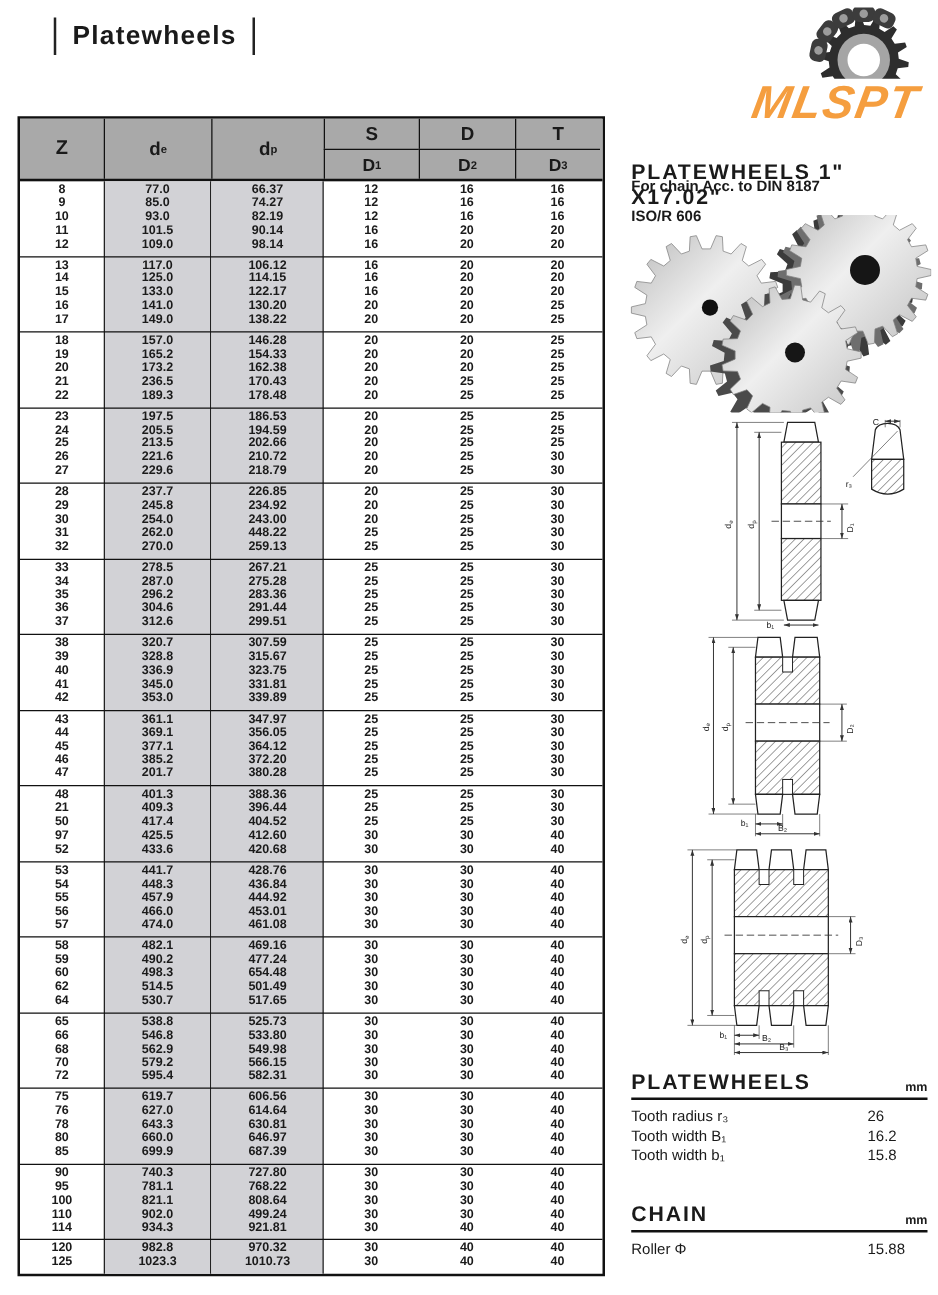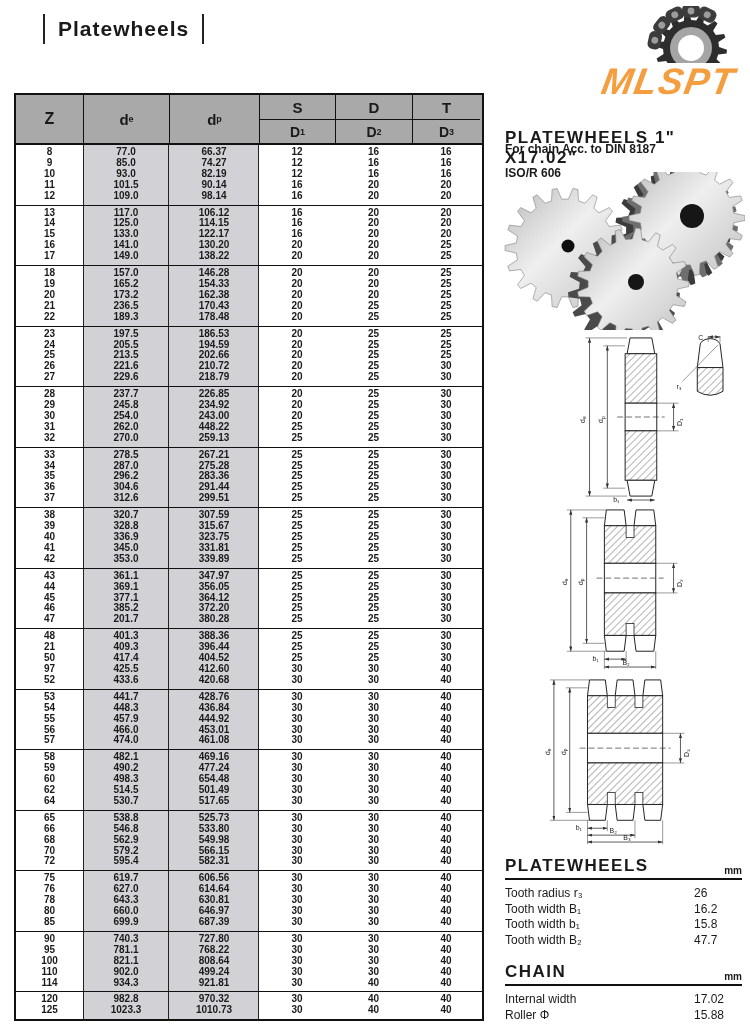--- a/index.html
+++ b/index.html
@@ -912,35 +912,27 @@
         <span class="spec-value">26</span>
       </div>
       <div class="spec-row">
         <span class="spec-label">Tooth width B₁</span>
         <span class="spec-value">16.2</span>
       </div>
       <div class="spec-row">
         <span class="spec-label">Tooth width b₁</span>
         <span class="spec-value">15.8</span>
       </div>
-      <div class="spec-row">
-        <span class="spec-label">Tooth width B₂</span>
-        <span class="spec-value">47.7</span>
-      </div>
     </div>
 </div>
 
 <div class="spec spec-ch">
   <div class="spec-head">
     <span class="spec-title">CHAIN</span>
     <span class="spec-unit">mm</span>
   </div>
   <div>
       <div class="spec-row">
-        <span class="spec-label">Internal width</span>
-        <span class="spec-value">17.02</span>
-      </div>
-      <div class="spec-row">
         <span class="spec-label">Roller Φ</span>
         <span class="spec-value">15.88</span>
       </div>
     </div>
 </div>
 
 </body></html>

